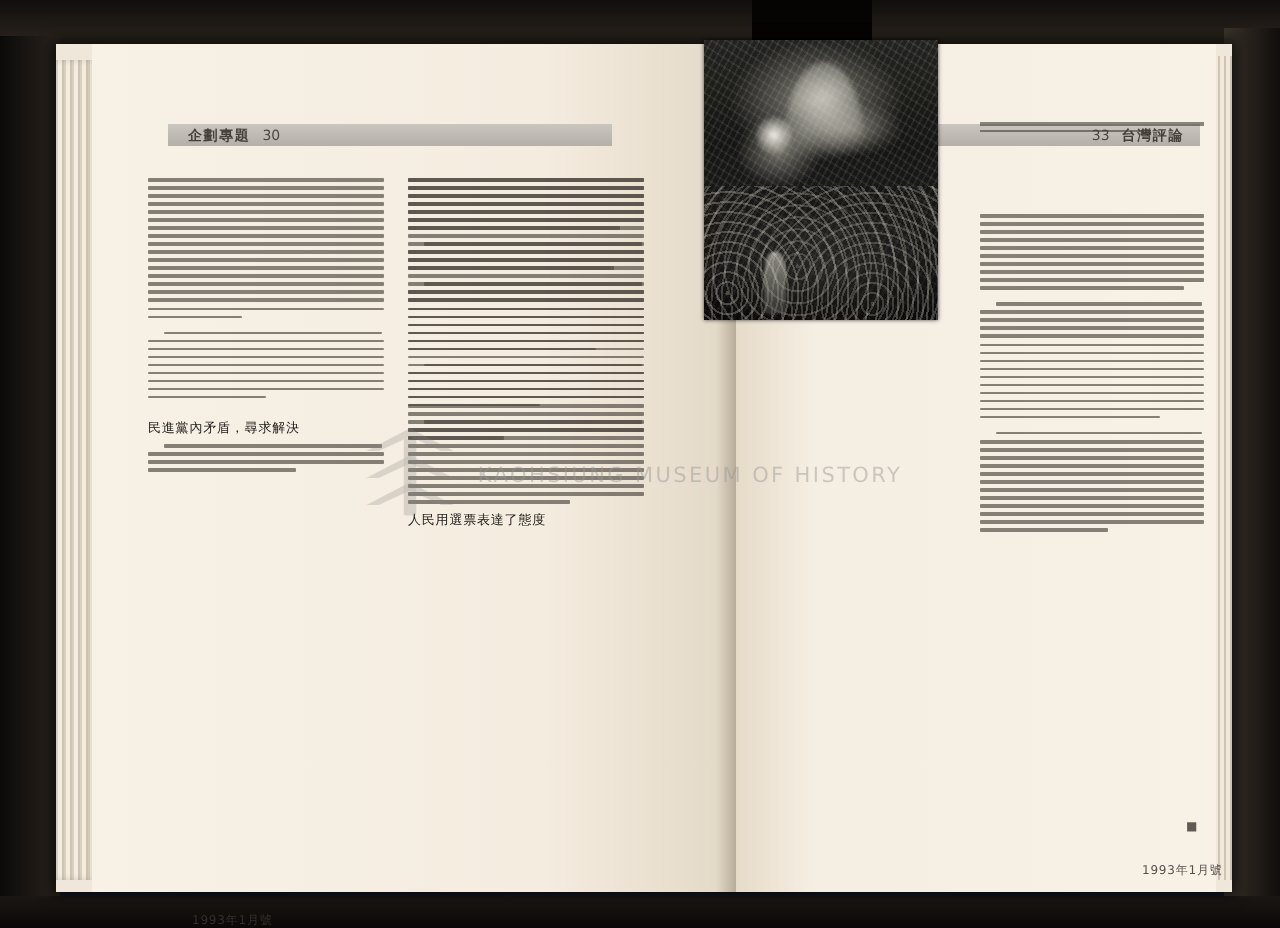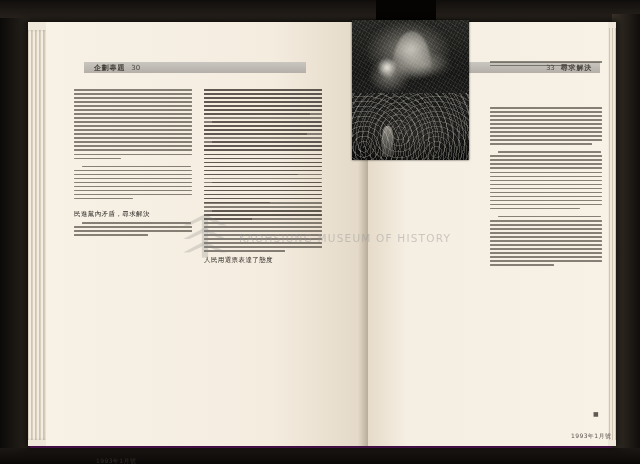--- a/index.html
+++ b/index.html
@@ -5,21 +5,21 @@
   * { box-sizing: border-box; margin: 0; padding: 0; }
   html, body {
     width: 640px; height: 464px;
     background: #000;
     font-family: "DejaVu Sans", "Liberation Sans", sans-serif;
     overflow: hidden;
   }
   #stage {
     position: relative;
     width: 640px; height: 464px;
-    background: #701a75;
+    background: #0f172a;
     overflow: hidden;
   }
 
   
   .surround-top {
     position: absolute; left: 0; top: 0; width: 640px; height: 24px;
     background: linear-gradient(180deg,#100e0c 0%, #221d18 60%, #2a241d 100%);
   }
   .surround-top-dark {
     position: absolute; left: 376px; top: 0; width: 60px; height: 26px;
@@ -307,21 +307,21 @@
     </div>
 
     <div class="col" style="left:130px; top:67px; width:0px;"></div>
 
     <div class="gutter-shadow"></div>
 
     <div class="page right">
 
       <div class="headbar right" style="left:42px; top:40px; width:190px;">
         <span class="hn">33</span>
-        <span class="ht">尋求解決</span>
+        <span class="ht">台灣評論</span>
       </div>
 
       <div class="footer right" style="left:203px; top:410px;">1993年1月號</div>
     </div>
 
     <div class="photo" style="left:324px; top:-2px;">
       <div class="arch"></div>
       <div class="glow"></div>
       <div class="crowd"></div>
       <div class="figure"></div>

